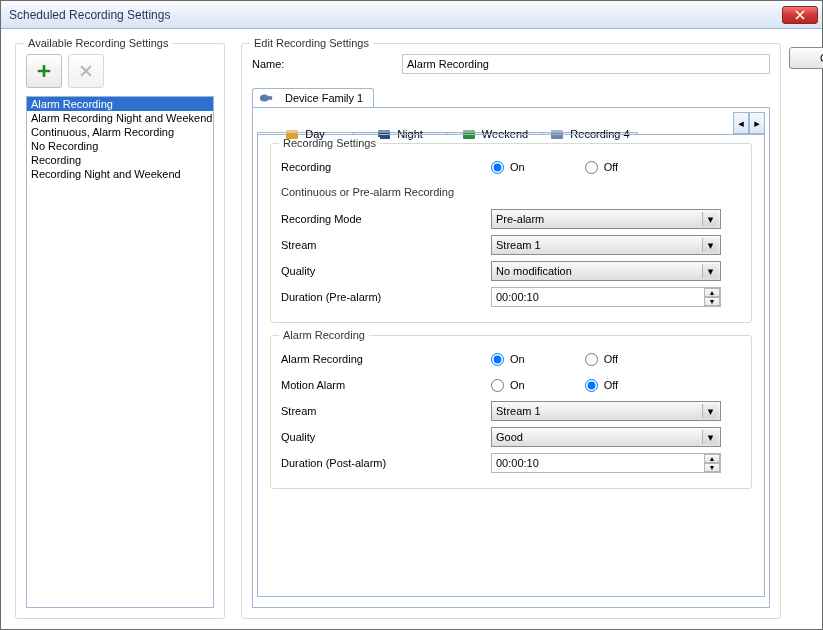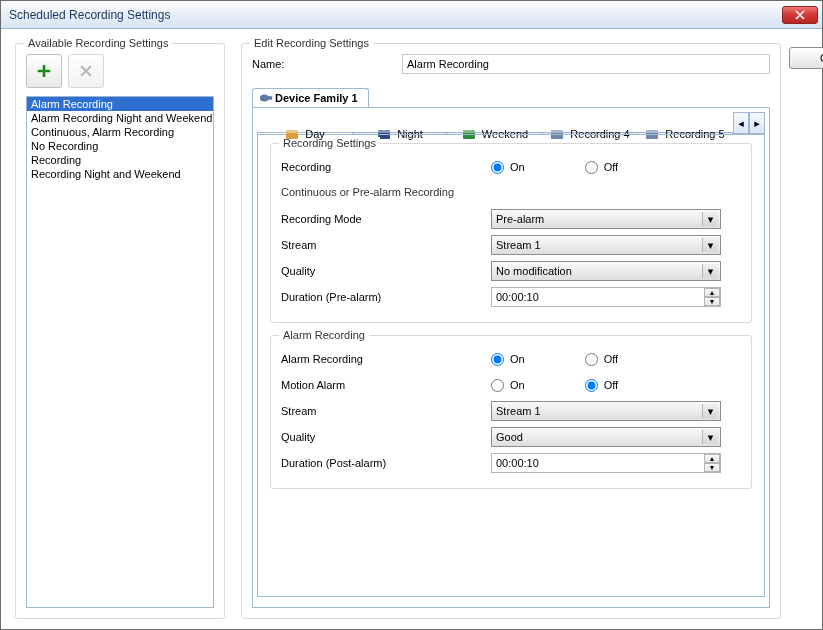--- a/index.html
+++ b/index.html
@@ -19,21 +19,21 @@
   .iconbtn { width: 36px; height: 34px; border: 1px solid #bfbfbf; border-radius: 3px; background: linear-gradient(#fefefe,#e9e9e9); display: flex; align-items: center; justify-content: center; cursor: pointer; }
   .iconbtn.disabled { opacity: .6; cursor: default; }
   .listbox { flex: 1; border: 1px solid #9fb7d4; background: #fff; overflow: auto; }
   .listbox .item { padding: 1px 4px; white-space: nowrap; cursor: default; }
   .listbox .item.selected { background: #2f6fd0; color: #fff; }
   .right { flex: 1; display: flex; flex-direction: column; min-width: 0; }
   .namerow { display: flex; align-items: center; margin-bottom: 14px; }
   .namerow .lbl { width: 150px; }
   .namerow input { flex: 1; height: 20px; border: 1px solid #c9c9c9; padding: 0 4px; }
   .outer-tabs { display: flex; }
-  .outer-tab { border: 1px solid #9fb7d4; border-bottom: none; border-top-left-radius: 3px; border-top-right-radius: 3px; background: #fff; padding: 3px 10px 3px 6px; display: flex; align-items: center; gap: 2px; font-weight: bold; }
+  .outer-tab { border: 1px solid #9fb7d4; border-bottom: none; border-top-left-radius: 3px; border-top-right-radius: 3px; background: #fff; padding: 3px 10px 3px 6px; display: flex; align-items: center; gap: 12px; }
   .outer-tabpage { border: 1px solid #9fb7d4; flex: 1; padding: 4px 4px 10px 4px; display: flex; flex-direction: column; min-height: 0; }
   .inner-tabs { display: flex; align-items: stretch; height: 22px; }
   .inner-tab { flex: 0 0 96px; border: 1px solid #9fb7d4; border-bottom: none; background: linear-gradient(#f4f8fd,#dbe7f6); display: flex; align-items: center; justify-content: center; gap: 6px; cursor: pointer; margin-right: -1px; margin-top: 20px; }
   .inner-tab.active { background: #fff; position: relative; z-index: 2; }
   .inner-tab .tab-label { pointer-events: none; }
   .tab-nav { display: flex; margin-left: auto; }
   .tab-nav button { width: 16px; height: 22px; border: 1px solid #9fb7d4; background: linear-gradient(#f4f8fd,#dbe7f6); cursor: pointer; padding:0; line-height:1; }
   .inner-tabpage { border: 1px solid #9fb7d4; flex: 1; padding: 8px 12px 12px 12px; overflow: auto; }
   .section { border: 1px solid #d9d9d9; border-radius: 3px; padding: 10px 10px 12px 10px; position: relative; margin-bottom: 12px; }
   .section > .legend { position: absolute; top: -7px; left: 8px; background: #fff; padding: 0 4px; color: #333; }
@@ -134,27 +134,20 @@
                 </svg>
                 <span class="tab-label">Weekend</span>
               </div>
               <div class="inner-tab">
                 <svg class="ico" viewBox="0 0 14 12">
                   <rect x="1" y="2" width="12" height="9" rx="1" fill="#6d86a8"></rect>
                   <rect x="1" y="2" width="12" height="3" fill="#fff" opacity="0.4"></rect>
                 </svg>
                 <span class="tab-label">Recording 4</span>
               </div>
-              <div class="inner-tab">
-                <svg class="ico" viewBox="0 0 14 12">
-                  <rect x="1" y="2" width="12" height="9" rx="1" fill="#6d86a8"></rect>
-                  <rect x="1" y="2" width="12" height="3" fill="#fff" opacity="0.4"></rect>
-                </svg>
-                <span class="tab-label">Recording 5</span>
-              </div>
               <div class="tab-nav">
                 <button>◂</button>
                 <button>▸</button>
               </div>
             </div>
           <div class="inner-tabpage">
 
             <div class="section">
               <span class="legend">Recording Settings</span>
               <div class="row">

